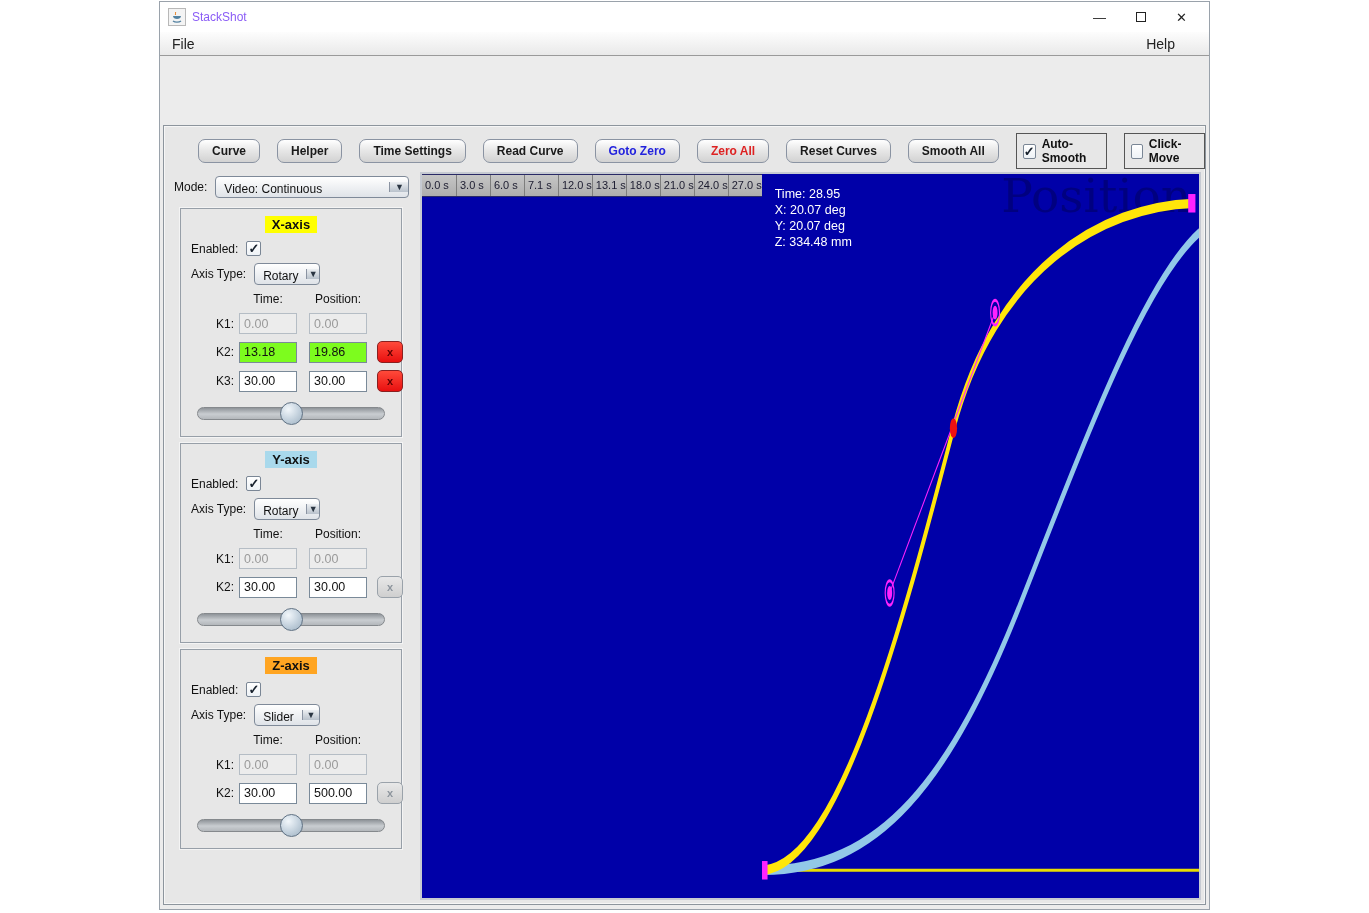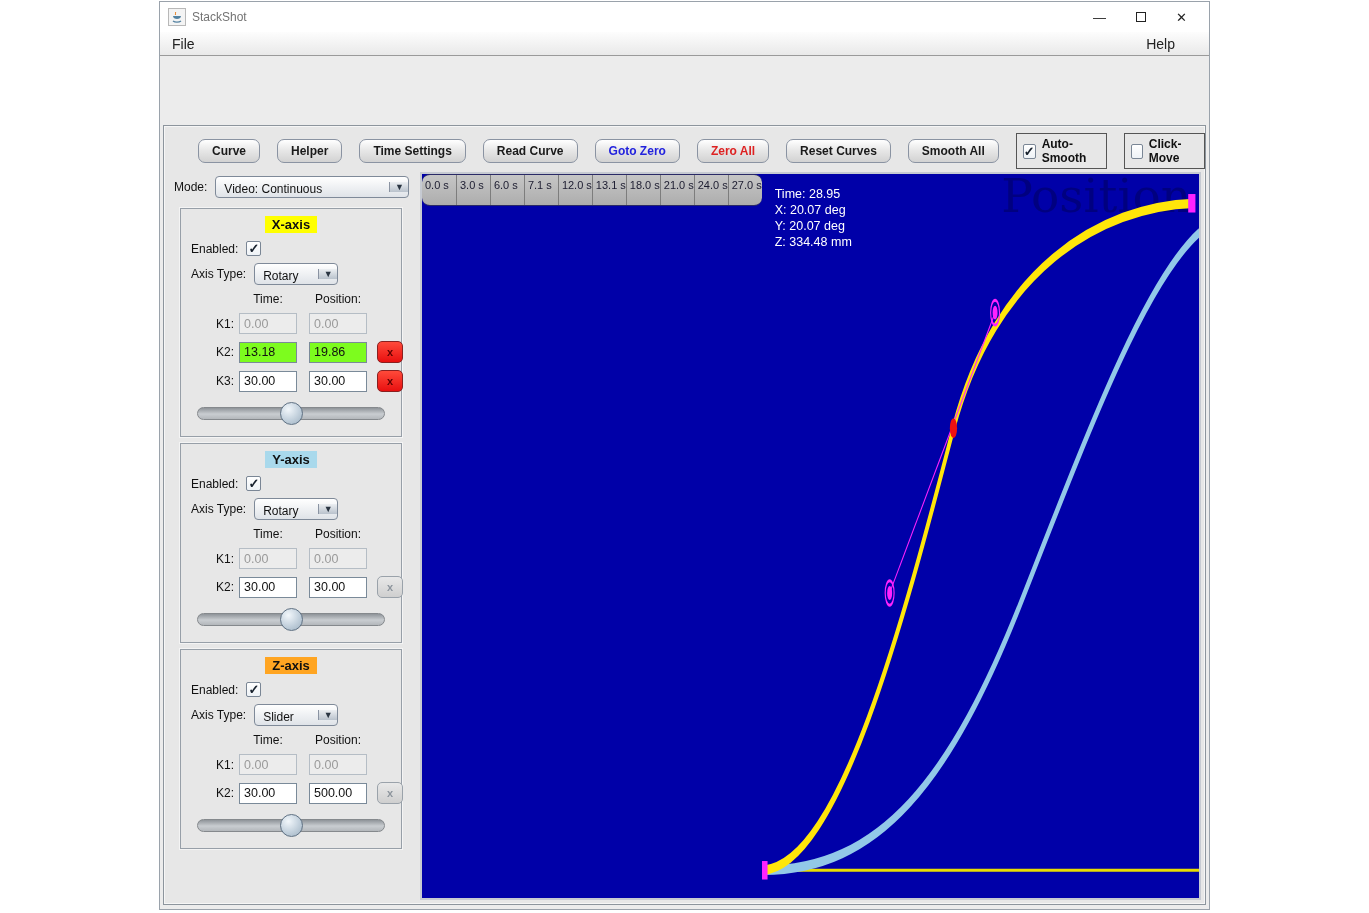--- a/index.html
+++ b/index.html
@@ -2,21 +2,21 @@
 <html><head>
 <meta charset="utf-8">
 <style>
   * { margin:0; padding:0; box-sizing:border-box; }
   html,body { width:1369px; height:913px; background:#ffffff; font-family:"Liberation Sans", sans-serif; overflow:hidden; }
   .app-window { position:absolute; left:159px; top:1px; width:1051px; height:909px; background:#ececec; border:1px solid #9aa2ab; }
 
   
   .titlebar { height:30px; background:#ffffff; display:flex; align-items:center; padding-left:8px; }
   .java-icon { width:18px; height:18px; border:1px solid #b8b8b8; background:#f4f4f4; display:inline-flex; align-items:center; justify-content:center; margin-right:6px; }
-  .win-title { font-size:12px; color:#737373; }
+  .win-title { font-size:12px; color:#8b5cf6; }
   .win-controls { margin-left:auto; display:flex; align-items:center; gap:30px; padding-right:22px; }
   .win-ctl { font-size:13px; color:#222; cursor:default; line-height:1; }
   .maxi-box { width:10px; height:10px; border:1px solid #222; display:inline-block; }
 
   
   .menubar { height:24px; background:linear-gradient(#fdfdfd,#e9e9e9); border-bottom:1px solid #9a9a9a; display:flex; align-items:center; padding:0 12px; font-size:14px; color:#222; }
   .menu-right { margin-left:auto; padding-right:22px; }
 
   
   .btn { font-family:"Liberation Sans",sans-serif; font-size:12px; font-weight:bold; color:#1a1a1a; background:linear-gradient(#ffffff,#e8e8e8 45%,#d2d2d2); border:1px solid #8a93a2; border-radius:7px; padding:4px 13px; white-space:nowrap; cursor:default; }
@@ -41,21 +41,21 @@
   .checkbox { width:15px; height:15px; background:linear-gradient(#ffffff,#eef2f6); border:1px solid #7a8695; border-radius:2px; display:inline-flex; align-items:center; justify-content:center; font-size:13px; font-weight:bold; color:#17202c; }
   .checkbox.empty { color:transparent; }
 
   
   .left-col { position:absolute; left:6px; top:46px; width:248px; bottom:2px; }
   .mode-row { display:flex; align-items:center; gap:8px; margin:4px 0 10px 4px; font-size:12px; color:#111; }
   .combo { display:flex; align-items:center; border:1px solid #7f8causa5; border:1px solid #7f8a99; border-radius:4px; overflow:hidden; background:linear-gradient(#ffffff,#dfe3e8); height:22px; }
   .combo-text { font-size:12px; color:#111; padding:3px 8px 0 8px; flex:1; white-space:nowrap; }
   .combo-arrow { width:19px; background:linear-gradient(#eceff2,#b9c2cc); border-left:1px solid #8a93a2; display:flex; align-items:center; justify-content:center; font-size:9px; color:#2a3542; }
   .mode-combo { width:194px; }
-  .type-combo { width:84px; }
+  .type-combo { width:66px; }
 
   .axis-box { width:222px; margin-left:10px; margin-bottom:6px; border:1px solid #979fa8; box-shadow:0 0 0 1px #f4f4f4; padding:6px 8px 8px 8px; background:#e7e7e7; }
   .axis-title { text-align:center; margin-bottom:8px; }
   .axis-tag { display:inline-block; font-size:13px; font-weight:bold; color:#101010; padding:1px 7px; }
   .axis-row { display:flex; align-items:center; gap:8px; font-size:12px; color:#111; margin-bottom:7px; padding-left:2px; }
   .kgrid { display:grid; grid-template-columns:50px 58px 12px 58px 10px 26px; align-items:center; margin-bottom:7px; }
   .khead { font-size:12px; color:#111; text-align:center; }
   .klbl { font-size:12px; color:#111; text-align:right; padding-right:5px; }
   .field { width:58px; height:21px; border:1px solid #7a8a99; background:#ffffff; font-family:"Liberation Sans",sans-serif; font-size:12.5px; color:#111; padding:0 4px; }
   .field.disabled { background:#ececec; color:#9a9a9a; border-color:#b5bdc5; }
@@ -69,21 +69,21 @@
 
   
   .chart-col { position:absolute; left:256px; top:46px; right:4px; bottom:4px; border:2px solid #c6cad2; background:#0000a8; display:flex; flex-direction:row; }
   .chart { position:relative; overflow:hidden; }
   .velocity-chart { height:234px; }
   .position-chart { flex:1; }
   .chart svg { position:absolute; inset:0; width:100%; height:100%; display:block; }
   .watermark { position:absolute; font-family:"DejaVu Serif", serif; color:#000080; user-select:none; }
   .wm-vel { top:-4px; right:14px; font-size:47px; }
   .wm-pos { top:-6px; right:8px; font-size:47px; }
-  .time-strip { height:32px; background:linear-gradient(#c6c6c6,#adadad); border-top:1px solid #2a2a66; border-bottom:1px solid #2a2a66; display:grid; grid-template-columns:repeat(10,1fr);border-radius:8px; }
+  .time-strip { height:23px; background:linear-gradient(#c6c6c6,#adadad); border-top:1px solid #2a2a66; border-bottom:1px solid #2a2a66; display:grid; grid-template-columns:repeat(10,1fr); }
   .tick { font-size:11px; color:#1c1c30; padding:4px 0 0 3px; border-left:1px solid #7d7d7d; white-space:nowrap; }
   .tick:first-child { border-left:none; }
   .overlay-readout { position:absolute; left:13px; top:12px; font-size:12.5px; color:#ffffff; line-height:16px; }
 </style>
 </head>
 <body>
 
 <div class="app-window">
 
   <div class="titlebar">

